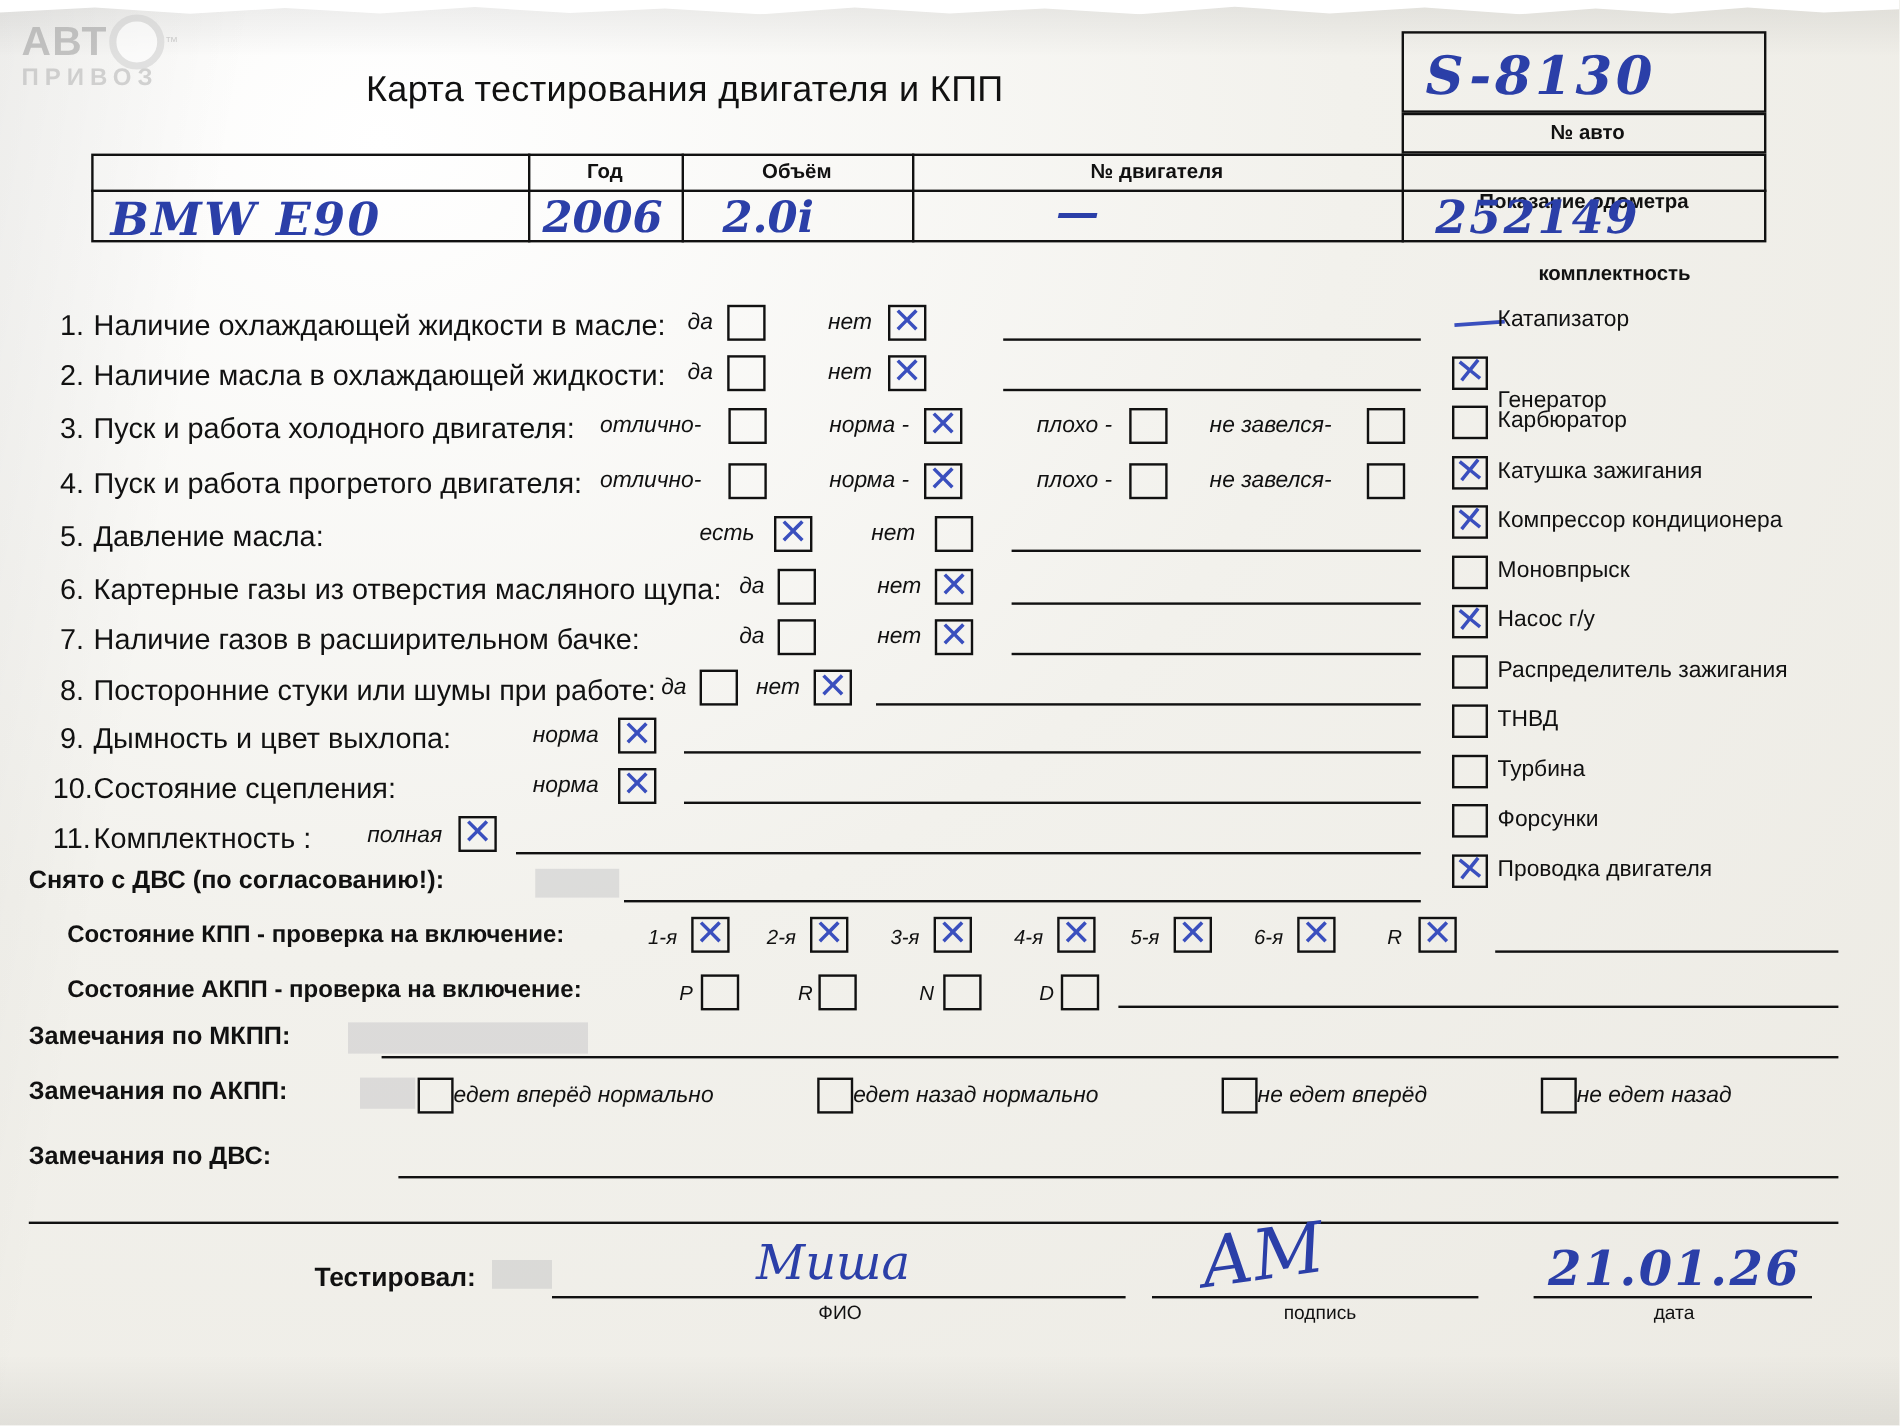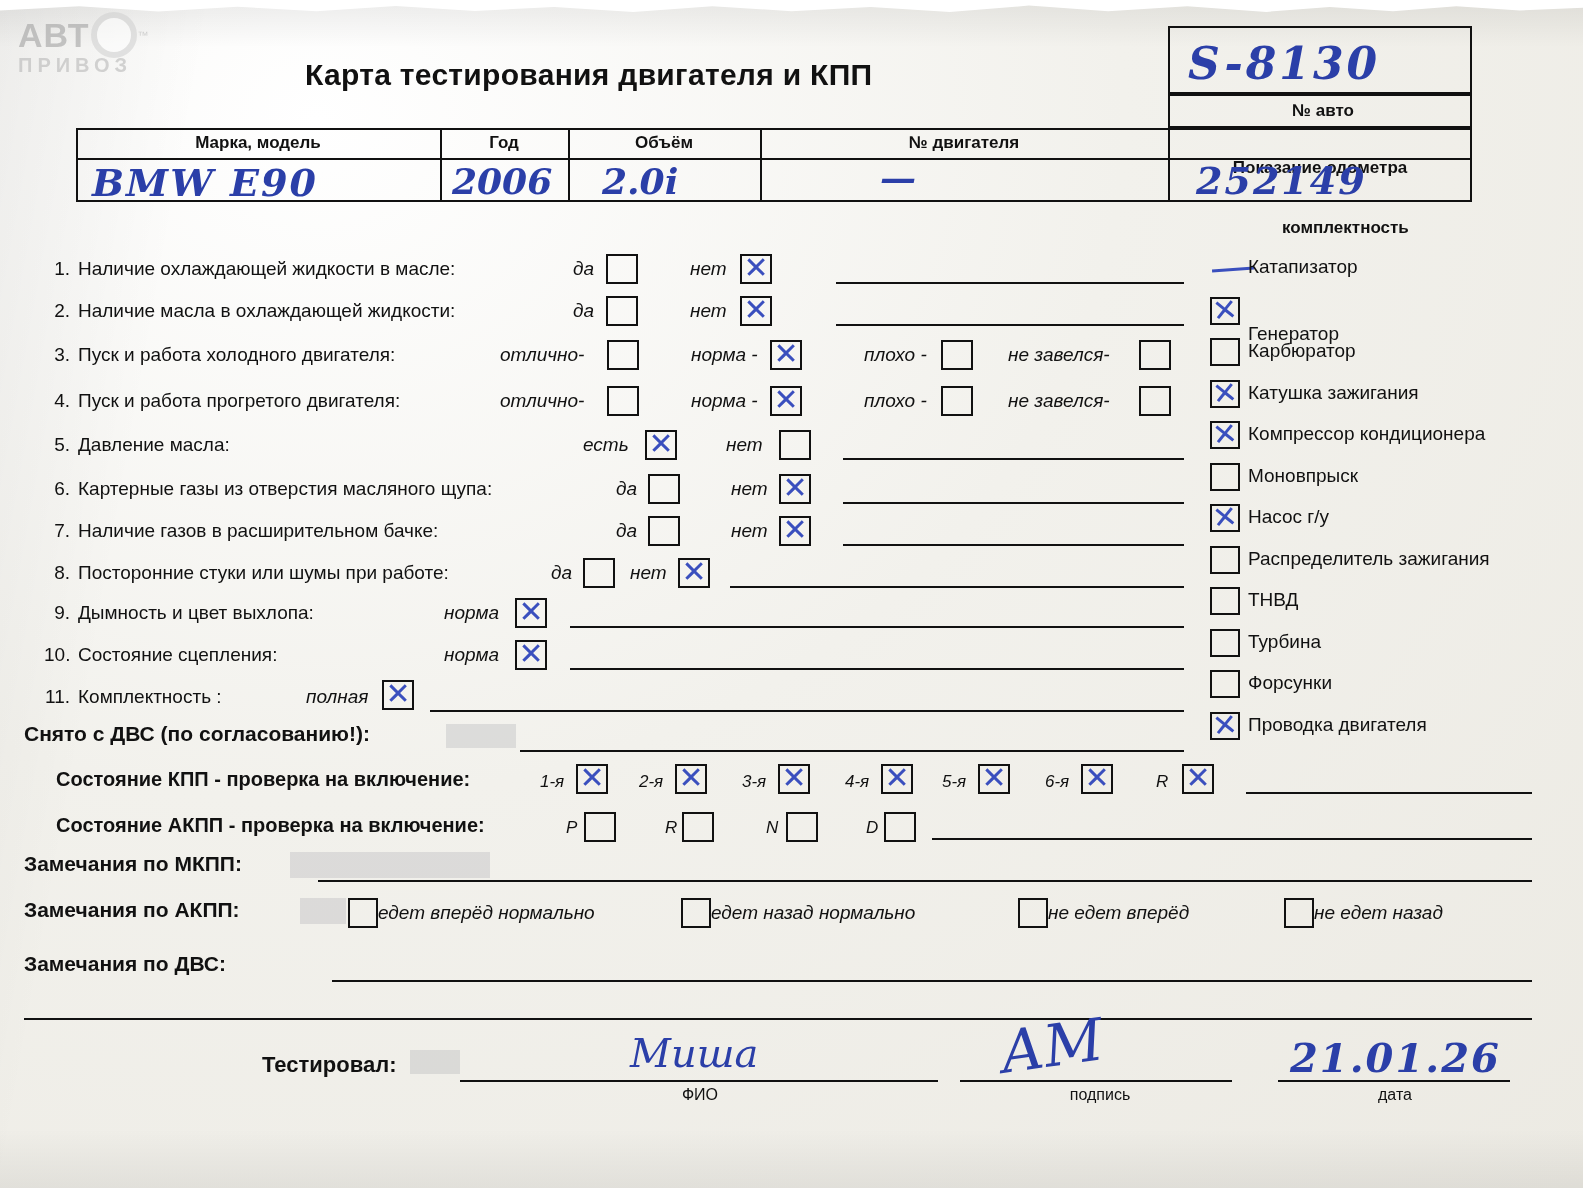--- a/index.html
+++ b/index.html
@@ -54,39 +54,39 @@
   }
   .logo .tm { font-size: 11px; color:#b0b0b0; vertical-align: super; }
   .logo .row2 {
     font-size: 20px; letter-spacing: 5px; color: #b3b3b3; font-weight: bold;
     margin-top: -4px;
   }
 
   
   .title {
     position: absolute; left: 305px; top: 58px;
-    font-size: 30px; font-weight: bold; letter-spacing: .3px;
+    font-size: 30px; font-weight: normal; letter-spacing: .3px;
   }
 
   
   .box {
     position: absolute;
     border: 2px solid #111;
     box-sizing: border-box;
   }
   .hdr-cell {
     position: absolute;
     display: flex; align-items: center; justify-content: center;
     font-size: 17px; font-weight: bold;
   }
 
   
   .item {
     position: absolute;
-    font-size: 19px;
+    font-size: 24px;
     white-space: nowrap;
   }
   .item .num { display:inline-block; width: 26px; text-align: right; margin-right: 8px; }
   .opt {
     position: absolute;
     font-size: 19px; font-style: italic;
     white-space: nowrap;
   }
   .cb {
     position: absolute;
@@ -189,21 +189,20 @@
 
   <div class="box" style="left:76px; top:128px; width:1396px; height:74px;"></div>
 
   <div class="box" style="left:440px; top:128px; width:0; height:74px; border-left:2px solid #111; border-top:0;border-right:0;border-bottom:0;"></div>
   <div class="box" style="left:568px; top:128px; width:0; height:74px; border-left:2px solid #111; border-top:0;border-right:0;border-bottom:0;"></div>
   <div class="box" style="left:760px; top:128px; width:0; height:74px; border-left:2px solid #111; border-top:0;border-right:0;border-bottom:0;"></div>
   <div class="box" style="left:1168px; top:128px; width:0; height:74px; border-left:2px solid #111; border-top:0;border-right:0;border-bottom:0;"></div>
 
   <div class="box" style="left:76px; top:158px; width:1396px; height:0; border-top:2px solid #111; border-left:0;border-right:0;border-bottom:0;"></div>
 
-  <div class="hdr-cell" style="left:76px; top:128px; width:364px; height:30px;">Марка, модель</div>
   <div class="hdr-cell" style="left:440px; top:128px; width:128px; height:30px;">Год</div>
   <div class="hdr-cell" style="left:568px; top:128px; width:192px; height:30px;">Объём</div>
   <div class="hdr-cell" style="left:760px; top:128px; width:408px; height:30px;">№ двигателя</div>
   <div class="hdr-cell" style="left:1168px; top:128px; width:304px; height:30px;margin-top:25px;">Показание одометра</div>
 
   <div class="hand" style="left:92px; top:160px; font-size:38px; letter-spacing:2px;">BMW E90</div>
   <div class="hand" style="left:452px; top:160px; font-size:36px;">2006</div>
   <div class="hand" style="left:602px; top:160px; font-size:36px;">2.0i</div>
   <div class="hand" style="left:880px; top:156px; font-size:36px;">—</div>
   <div class="hand" style="left:1196px; top:158px; font-size:38px; letter-spacing:2px;">252149</div>

